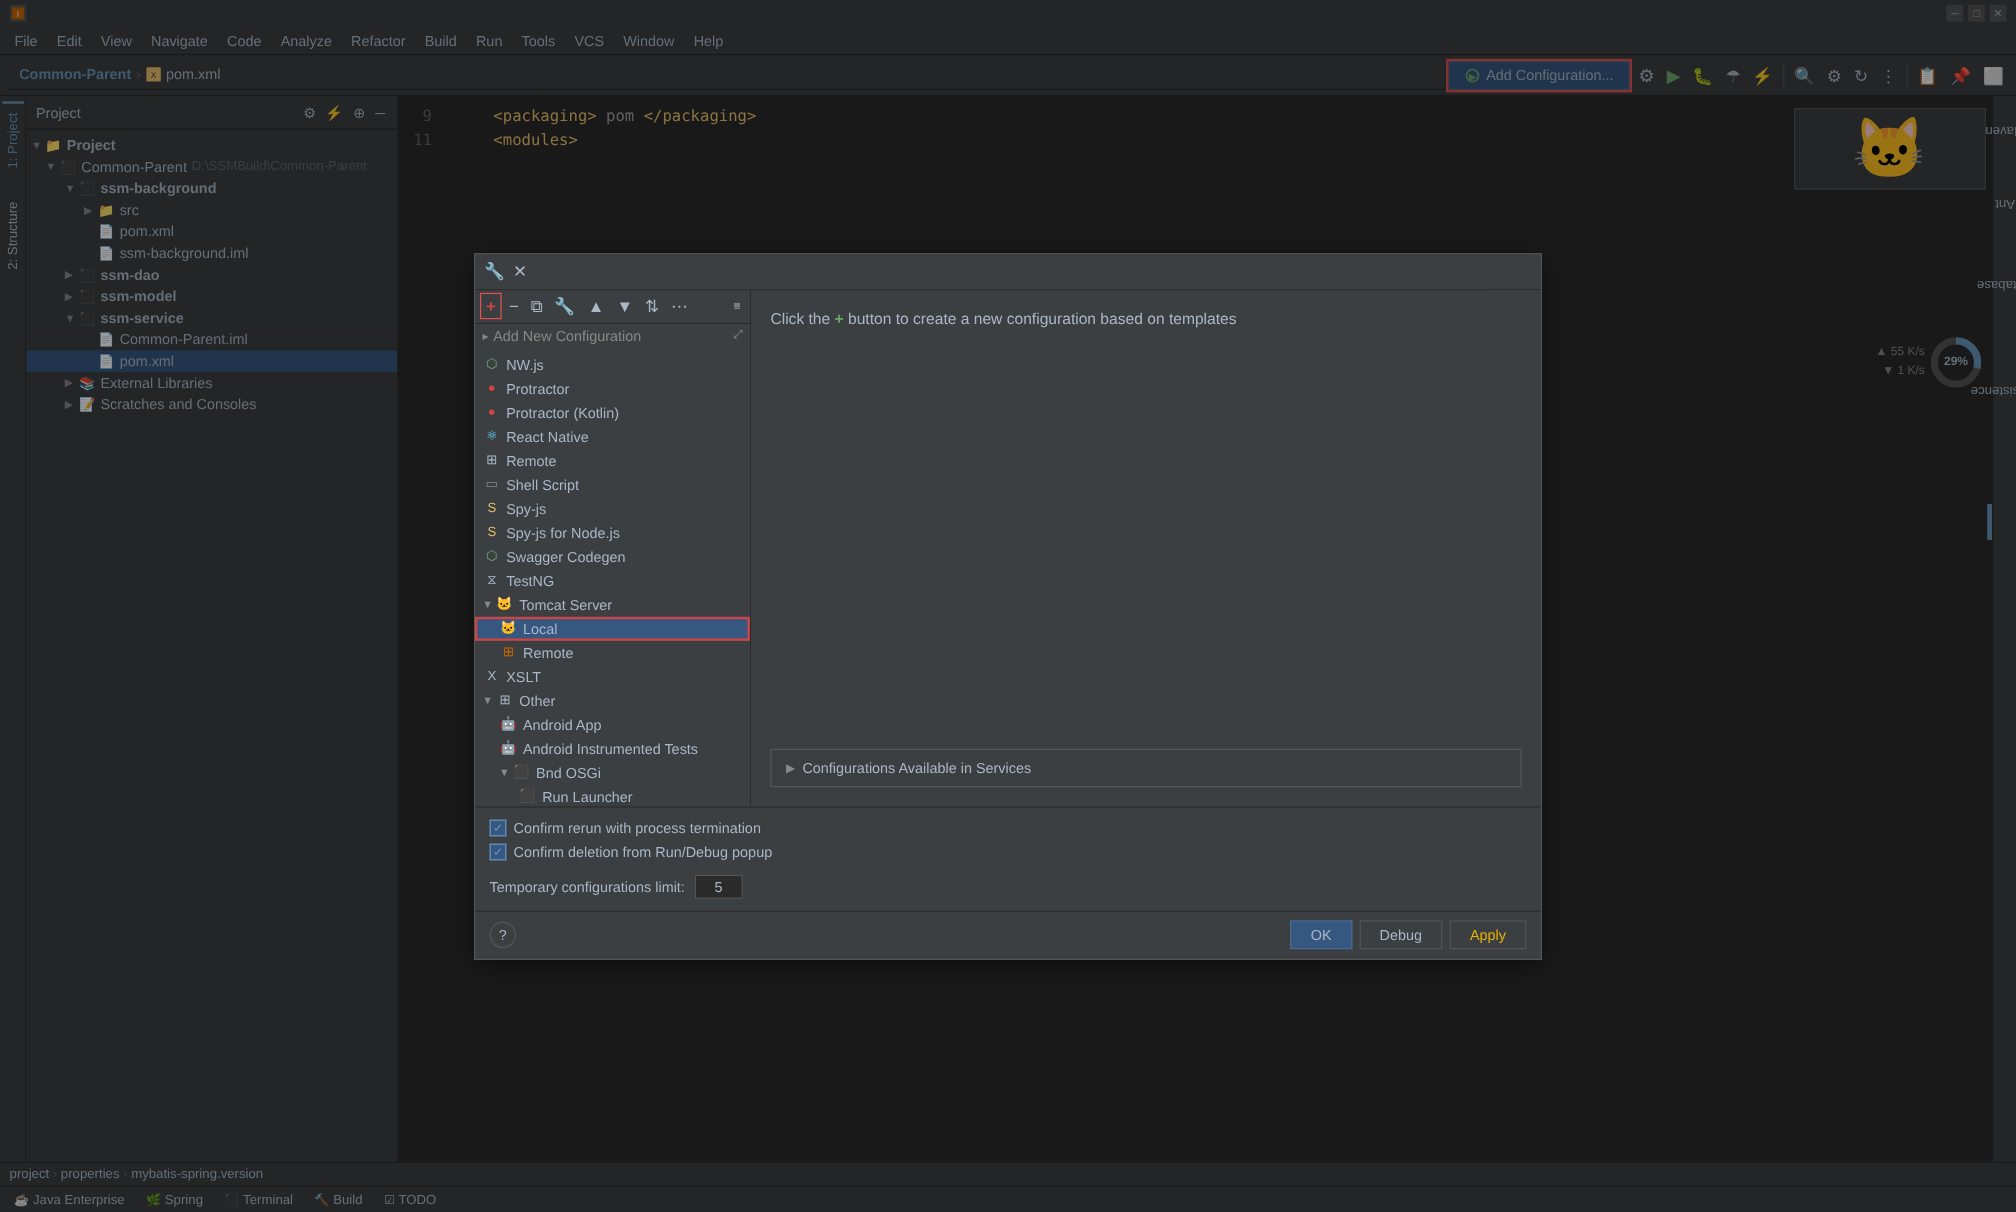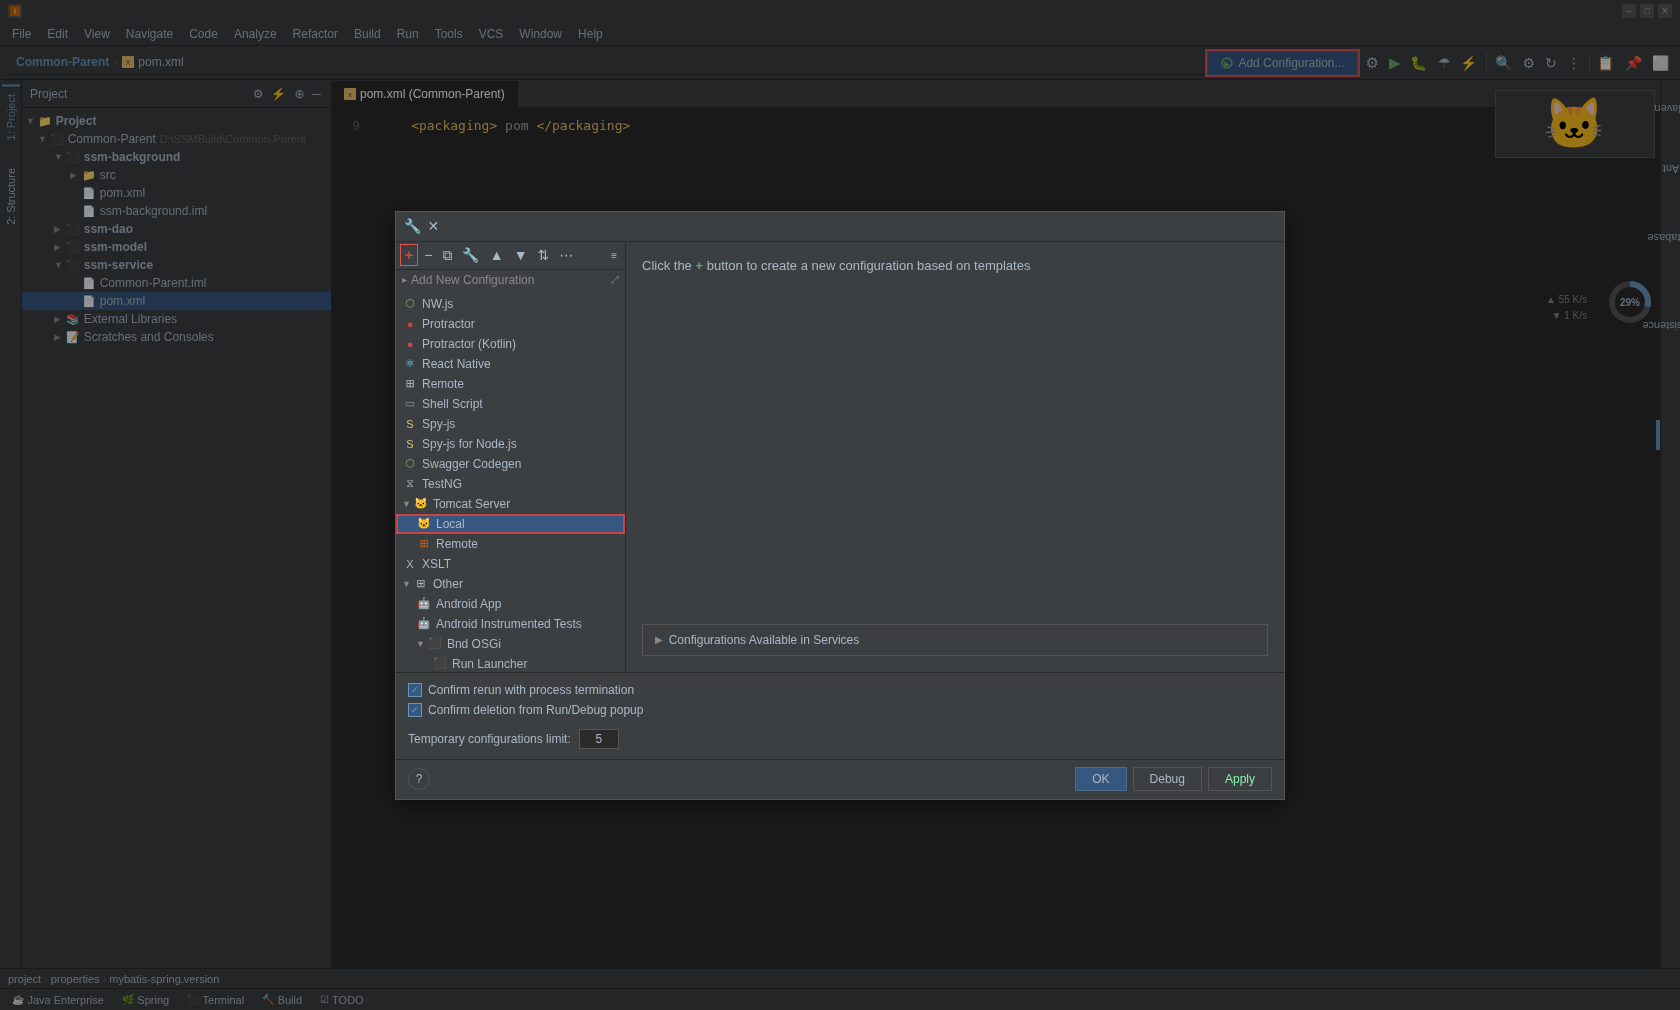--- a/index.html
+++ b/index.html
@@ -83,21 +83,21 @@
     .dialog-options { display: flex; flex-direction: column; gap: 6px; margin-bottom: 12px; }
     .opt-row { display: flex; align-items: center; gap: 6px; font-size: 12px; color: #a9b7c6; }
     .opt-checkbox { width: 14px; height: 14px; background: #365880; border: 1px solid #6897bb; display: flex; align-items: center; justify-content: center; color: #6897bb; font-size: 10px; cursor: pointer; }
     .limit-row { display: flex; align-items: center; gap: 8px; font-size: 12px; color: #a9b7c6; }
     .limit-input { width: 40px; background: #2b2b2b; border: 1px solid #555; color: #a9b7c6; padding: 2px 4px; font-size: 12px; text-align: center; }
     #dialog-footer { height: 40px; display: flex; align-items: center; justify-content: space-between; padding: 0 12px; border-top: 1px solid #2b2b2b; }
     .help-btn { background: none; border: 1px solid #555; color: #a9b7c6; width: 22px; height: 22px; cursor: pointer; display: flex; align-items: center; justify-content: center; font-size: 12px; border-radius: 11px; }
     .footer-btns { display: flex; gap: 6px; }
     .btn-ok { background: #365880; border: 1px solid #4a6b8a; color: #a9b7c6; padding: 4px 16px; font-size: 12px; cursor: pointer; }
     .btn-cancel { background: #3c3f41; border: 1px solid #555; color: #a9b7c6; padding: 4px 16px; font-size: 12px; cursor: pointer; }
-    .btn-apply { background: #3c3f41; border: 1px solid #555; color: #86efac; padding: 4px 16px; font-size: 12px; cursor: pointer; }
+    .btn-apply { background: #3c3f41; border: 1px solid #555; color: #eab308; padding: 4px 16px; font-size: 12px; cursor: pointer; }
 
     
     ::-webkit-scrollbar { width: 6px; height: 6px; }
     ::-webkit-scrollbar-track { background: #2b2b2b; }
     ::-webkit-scrollbar-thumb { background: #555; }
 
     
     #bottom-breadcrumb { height: 20px; background: #3c3f41; display: flex; align-items: center; padding: 0 8px; border-top: 1px solid #2b2b2b; }
     .bc-item { font-size: 11px; color: #a9b7c6; }
     .bc-sep { color: #666; margin: 0 3px; font-size: 11px; }
@@ -264,56 +264,54 @@
 
       <div class="tree-item" style="padding-left:32px;">
         <span class="tree-arrow">▶</span>
         <span class="tree-icon">📝</span>
         <span class="tree-label">Scratches and Consoles</span>
       </div>
     </div>
   </div>
 
   <div id="editor-area" style="flex:1;background:#2b2b2b;display:flex;flex-direction:column;">
-    <div id="editor-tabs">
-      <div class="editor-tab active">
-        <svg width="12" height="12" viewBox="0 0 12 12">
-            <rect x="0" y="0" width="12" height="12" fill="#e8bf6a" rx="1"></rect>
-            <text x="6" y="9" font-size="6" text-anchor="middle" fill="#3c3f41">X</text>
-          </svg>
-        <span>pom.xml (Common-Parent)</span>
-      </div>
-    </div>
     <div id="editor-content">
       <div class="code-line">
         <span class="line-num">9</span>
         <span class="line-code">
           <span style="color:#a9b7c6;">&nbsp;&nbsp;&nbsp;&nbsp;</span>
           <span style="color:#e8bf6a;">&lt;packaging&gt;</span>
           <span style="color:#a3a3a3;">pom</span>
           <span style="color:#e8bf6a;">&lt;/packaging&gt;</span>
         </span>
       </div>
+      <div class="code-line">
+        <span class="line-num">11</span>
+        <span class="line-code">
+          <span style="color:#a9b7c6;">&nbsp;&nbsp;&nbsp;&nbsp;</span>
+          <span style="color:#e8bf6a;">&lt;modules&gt;</span>
+        </span>
+      </div>
     </div>
   </div>
 
   <div style="width:20px;background:#3c3f41;border-left:1px solid #2b2b2b;display:flex;flex-direction:column;align-items:center;padding-top:4px;">
     <div class="right-tab" style="writing-mode:vertical-rl;transform:rotate(90deg);padding:8px 3px;font-size:11px;color:#a9b7c6;">Maven</div>
     <div class="right-tab" style="writing-mode:vertical-rl;transform:rotate(90deg);padding:8px 3px;font-size:11px;margin-top:20px;">Ant</div>
     <div class="right-tab" style="writing-mode:vertical-rl;transform:rotate(90deg);padding:8px 3px;font-size:11px;margin-top:20px;">Database</div>
     <div class="right-tab" style="writing-mode:vertical-rl;transform:rotate(90deg);padding:8px 3px;font-size:11px;margin-top:20px;">Persistence</div>
   </div>
 
   <div style="position:absolute;right:25px;top:10px;width:160px;background:#3c3f41;border:1px solid #555;z-index:5;padding:8px;">
     <div style="display:flex;align-items:center;justify-content:center;flex-direction:column;">
       <div style="font-size:50px;line-height:1;text-align:center;">🐱</div>
     </div>
   </div>
 
-  <div style="position:absolute;right:28px;top:200px;display:flex;align-items:flex-end;gap:21px;">
+  <div style="position:absolute;right:28px;top:200px;display:flex;align-items:center;gap:4px;">
     <div style="font-size:10px;color:#888;text-align:right;line-height:1.6;">
       <div>▲ <span>55 K/s</span></div>
       <div>▼ <span>1 K/s</span></div>
     </div>
     <div style="position:relative;width:44px;height:44px;">
       <svg width="44" height="44" viewBox="0 0 44 44">
         <circle cx="22" cy="22" r="18" fill="none" stroke="#555" stroke-width="6"></circle>
         <circle cx="22" cy="22" r="18" fill="none" stroke="#6897bb" stroke-width="6" stroke-dasharray="113" stroke-dashoffset="80" transform="rotate(-90 22 22)"></circle>
       </svg>
       <div style="position:absolute;top:50%;left:50%;transform:translate(-50%,-50%);font-size:10px;color:#a9b7c6;font-weight:bold;">29%</div>

